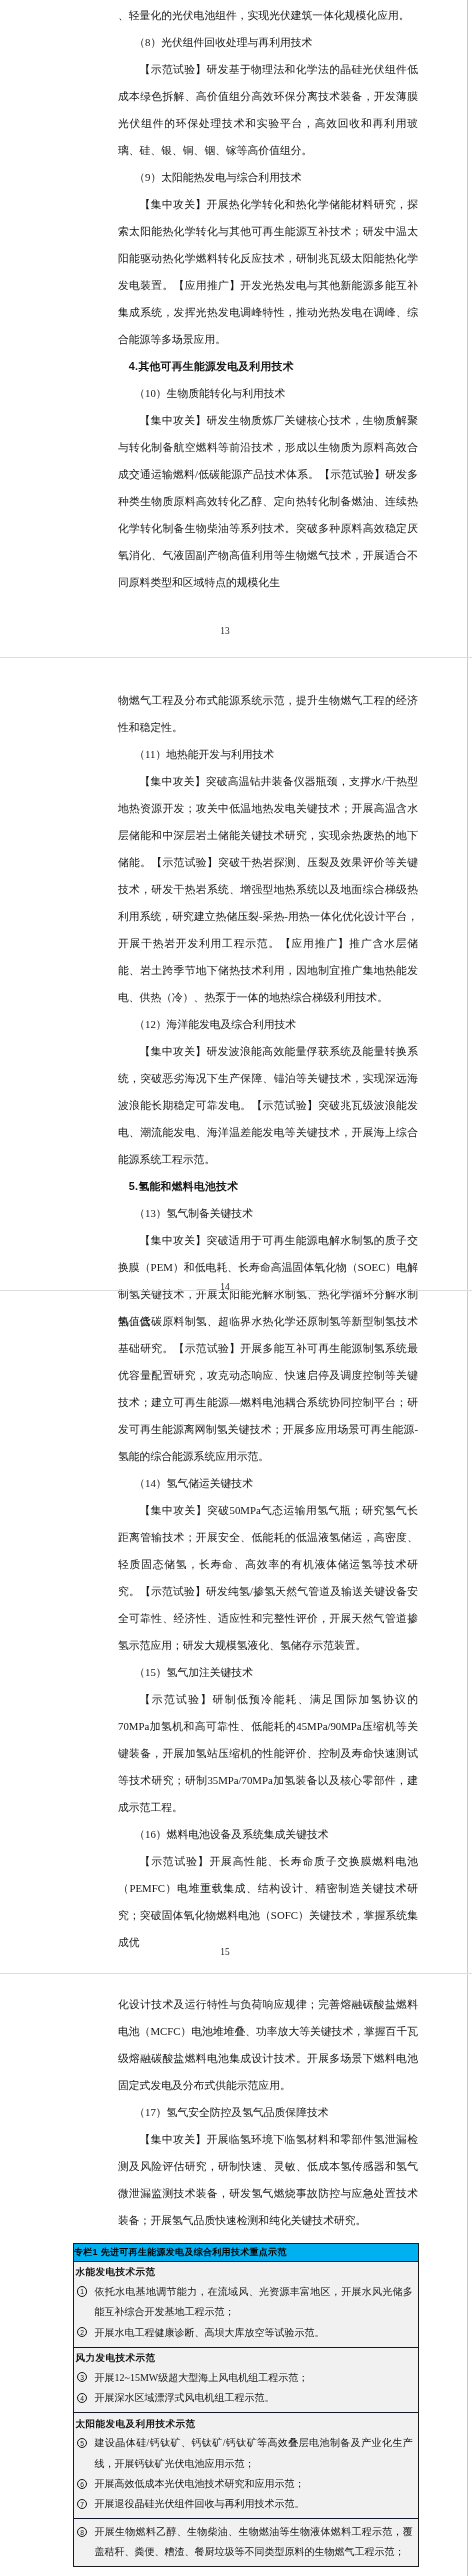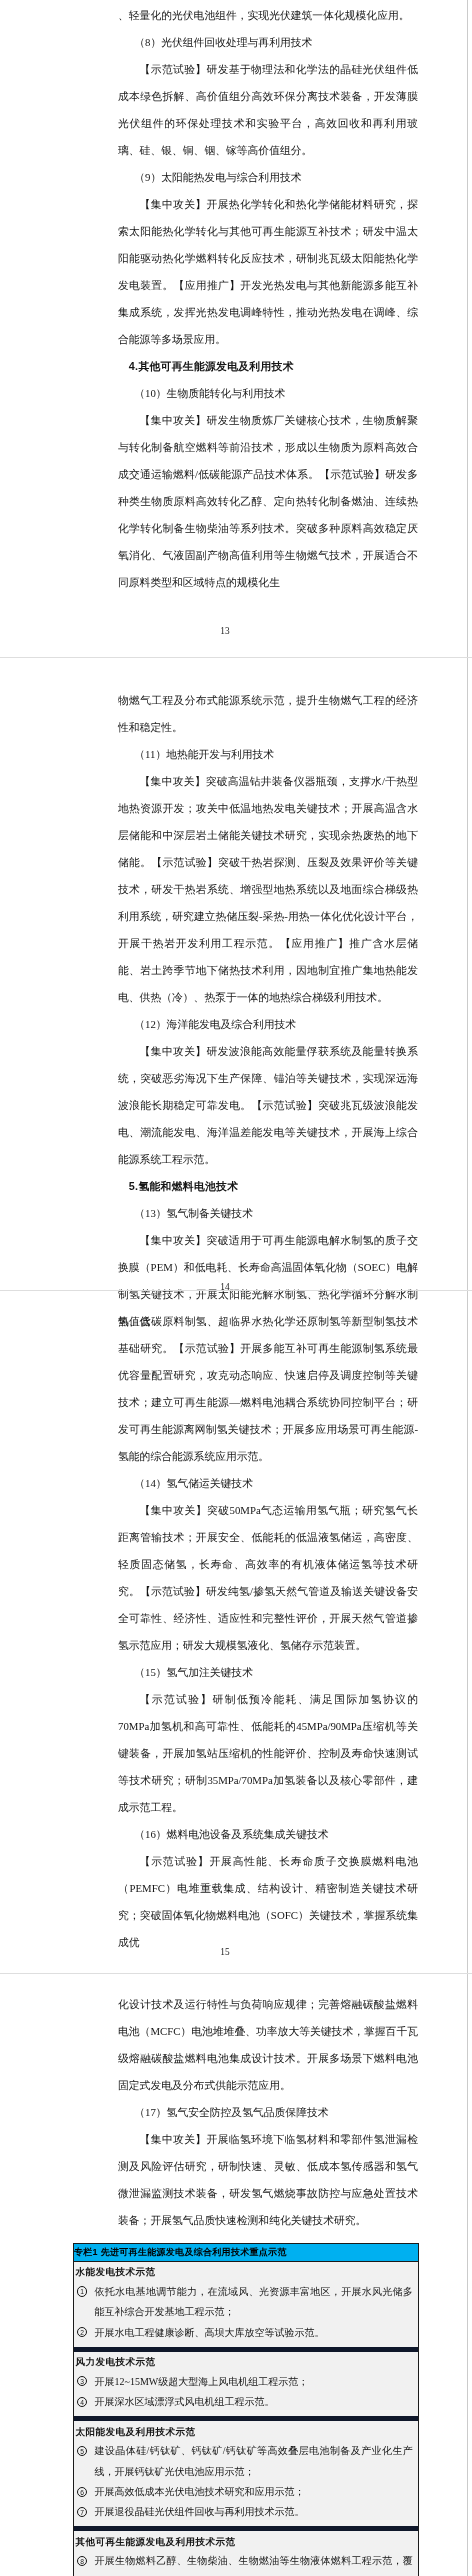--- a/index.html
+++ b/index.html
@@ -34,21 +34,21 @@
     border:1px solid #1b1b1b;background:var(--panel-bg,#f1f1f1);
     box-sizing:border-box;
   }
   .panel-title{
     background:var(--panel-hdr,#00B0F0);
     border-bottom:1px solid #1b1b1b;
     font-family:"Liberation Sans","DejaVu Sans",sans-serif;
     font-weight:bold;font-size:9px;color:#000;
     padding:1.5px 0 2.1px 0;letter-spacing:0.3px;
   }
-  .panel-section{border-top:5px solid #0f172a;padding:2.6px 5.2px 3.6px 1.5px;}
+  .panel-section{border-top:1px solid #0f172a;padding:2.6px 5.2px 3.6px 1.5px;}
   .panel-section.first{border-top:none;}
   .sec-title{
     font-weight:bold;font-size:9.5px;line-height:17.5px;margin:0;
     font-family:"Liberation Serif","DejaVu Serif",serif;letter-spacing:0.5px;
   }
   .panel-item{
     position:relative;margin:0;padding-left:19px;
     font-size:10px;line-height:20.4px;text-align:justify;
   }
   .pmarker{
@@ -125,21 +125,20 @@
             <p class="panel-item"><span class="pmarker">3</span>开展12~15MW级超大型海上风电机组工程示范；</p>
             <p class="panel-item"><span class="pmarker">4</span>开展深水区域漂浮式风电机组工程示范。</p>
           </div>
           <div class="panel-section">
             <p class="sec-title">太阳能发电及利用技术示范</p>
             <p class="panel-item"><span class="pmarker">5</span>建设晶体硅/钙钛矿、钙钛矿/钙钛矿等高效叠层电池制备及产业化生产线，开展钙钛矿光伏电池应用示范；</p>
             <p class="panel-item"><span class="pmarker">6</span>开展高效低成本光伏电池技术研究和应用示范；</p>
             <p class="panel-item"><span class="pmarker">7</span>开展退役晶硅光伏组件回收与再利用技术示范。</p>
           </div>
           <div class="panel-section">
-            <p class="sec-title">其他可再生能源发电及利用技术示范</p>
             <p class="panel-item"><span class="pmarker">8</span>开展生物燃料乙醇、生物柴油、生物燃油等生物液体燃料工程示范，覆盖秸秆、粪便、糟渣、餐厨垃圾等不同类型原料的生物燃气工程示范；</p>
           </div>
         </div>
     </div>
 
   </div>
 <div class="pgdiv" style="top: 657px;"></div>
     <div class="pgdiv" style="top: 1290px;"></div>
     <div class="pgdiv" style="top: 1973px;"></div>
   </div>

